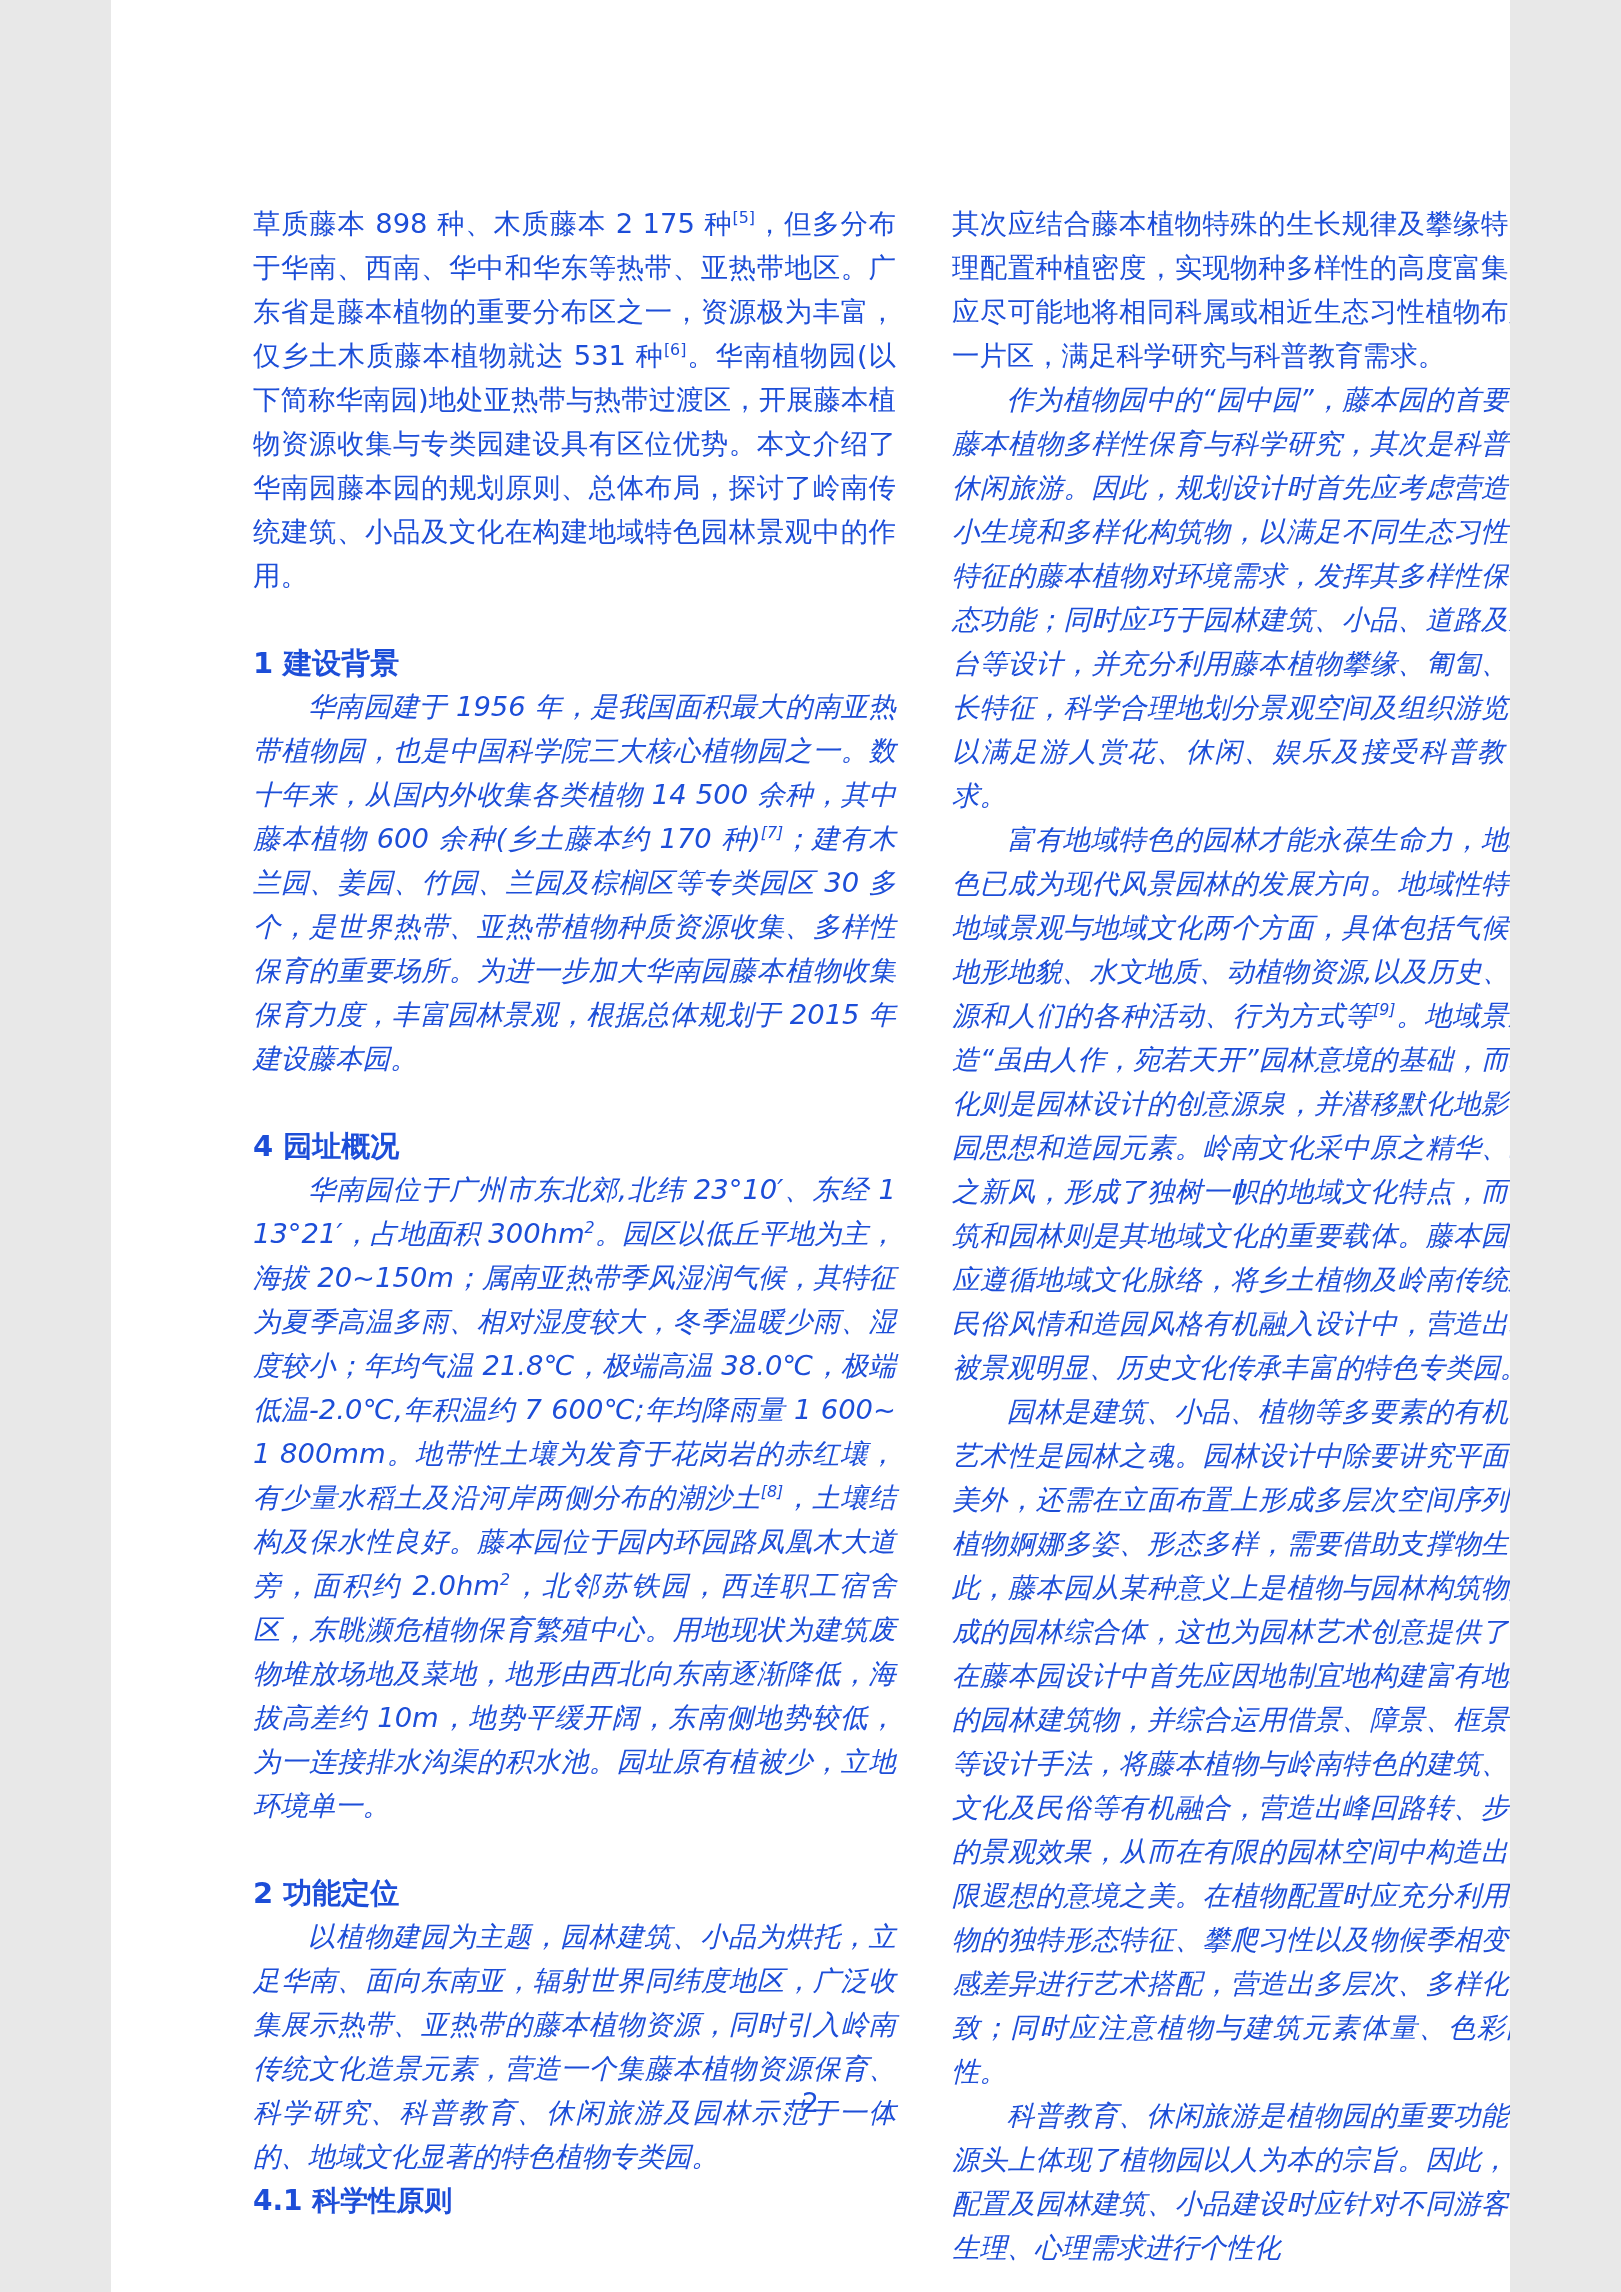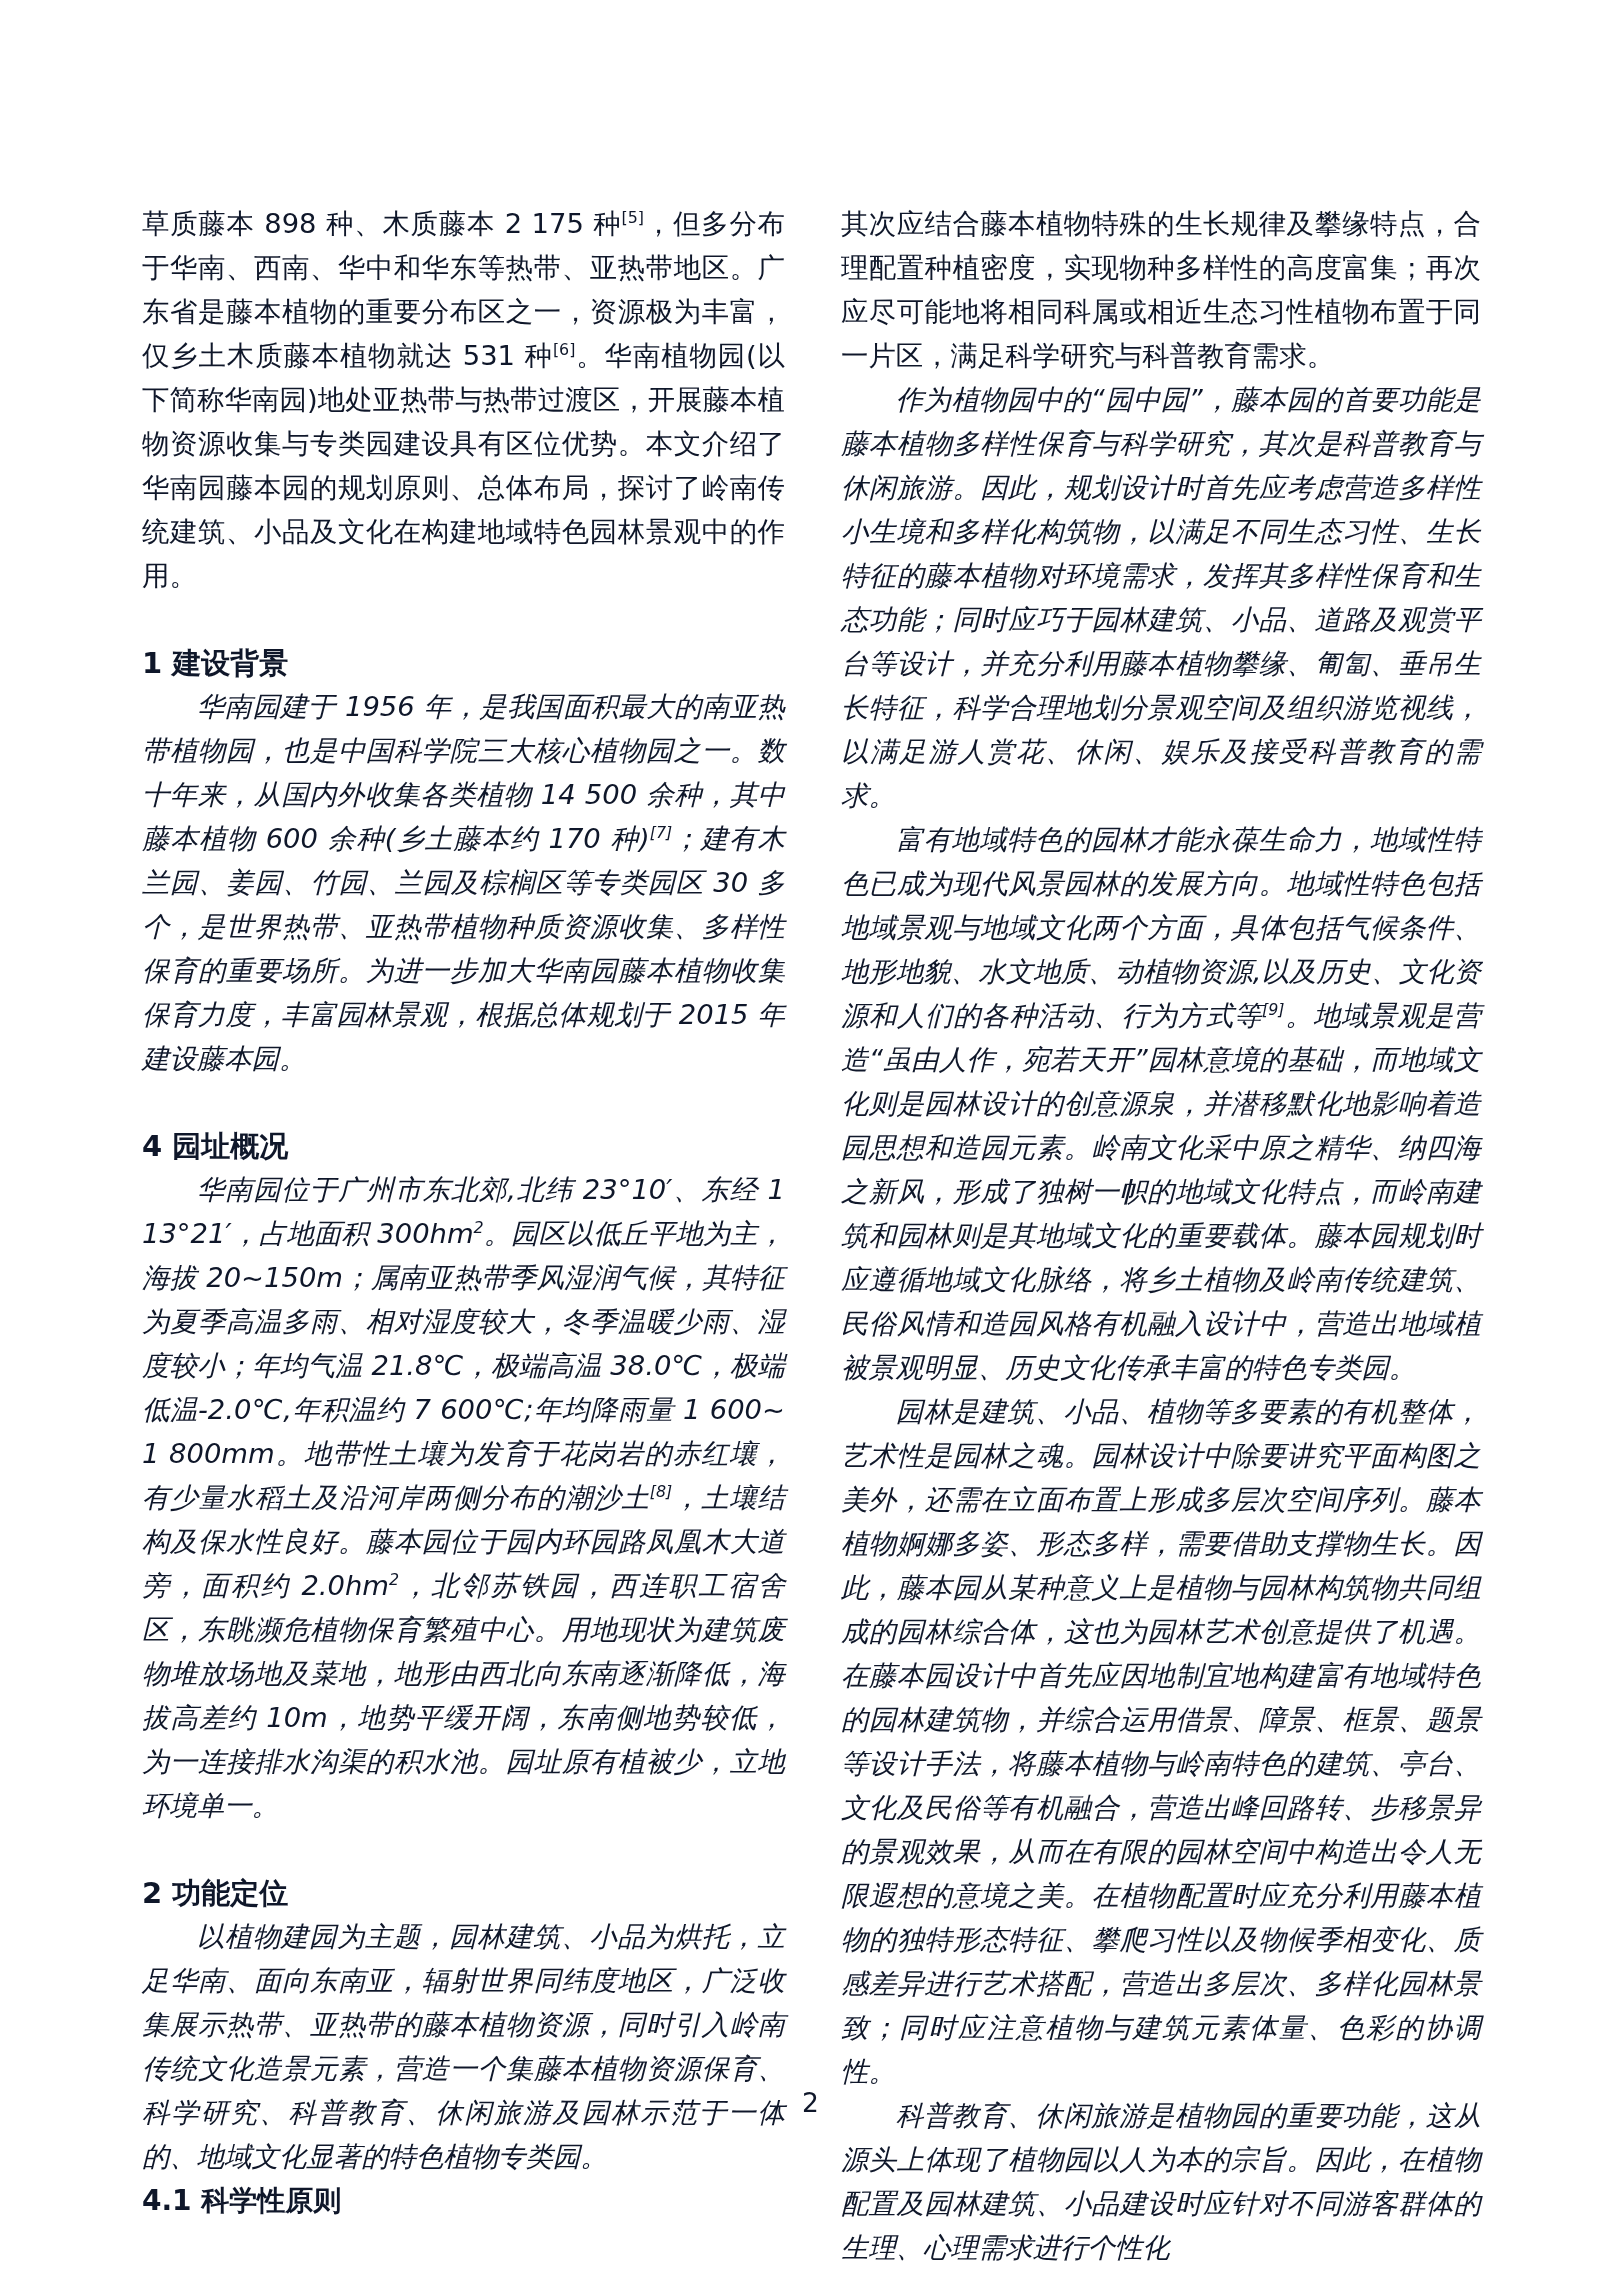--- a/index.html
+++ b/index.html
@@ -2,26 +2,26 @@
 <html><head>
 <meta charset="utf-8">
 <style>
   html, body {
     margin: 0;
     padding: 0;
     background: #e8e8e8;
   }
   .page {
     position: relative;
-    width: 1621px;
+    width: 1399px;
     height: 2293px;
     background: #ffffff;
     margin: 0 auto;
     font-family: "DejaVu Sans", sans-serif;
-    color: #0f172a;
+    color: #1d4ed8;
     overflow: hidden;
   }
   .column {
     position: absolute;
     top: 202px;
     font-size: 27.4px;
     line-height: 44px;
     text-align: justify;
   }
   #left-col  { left: 142px; width: 643px; }

